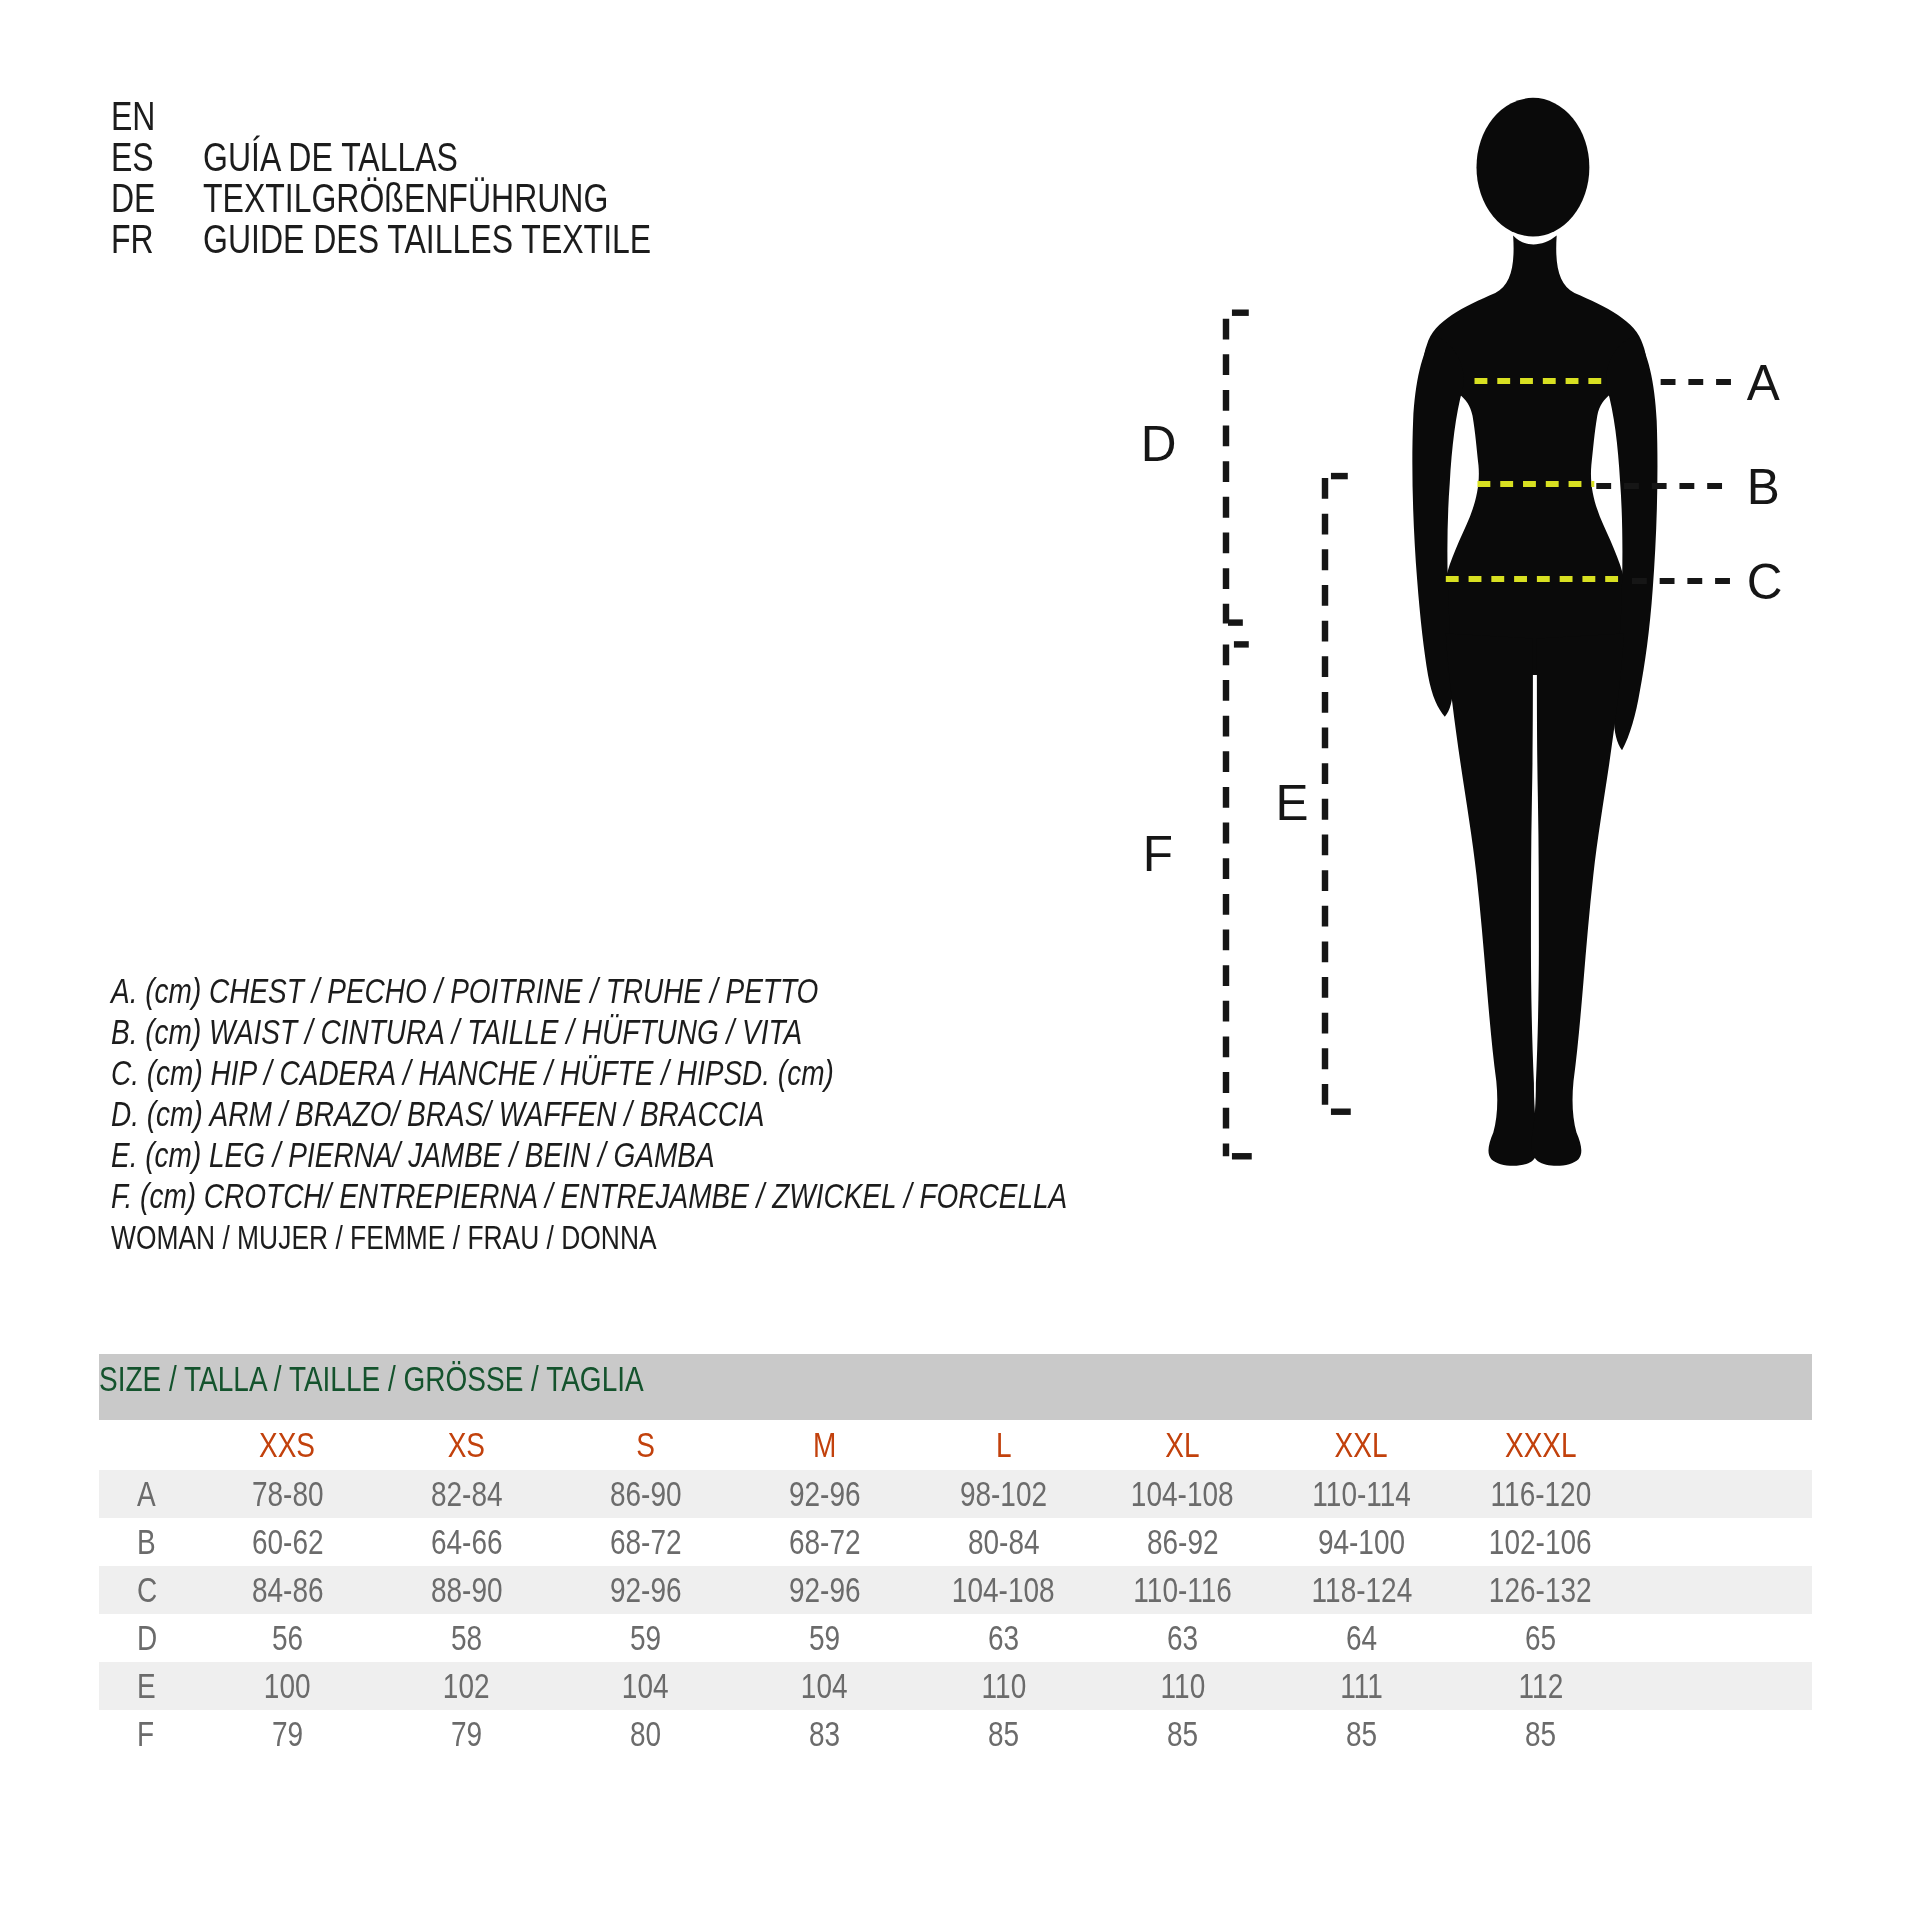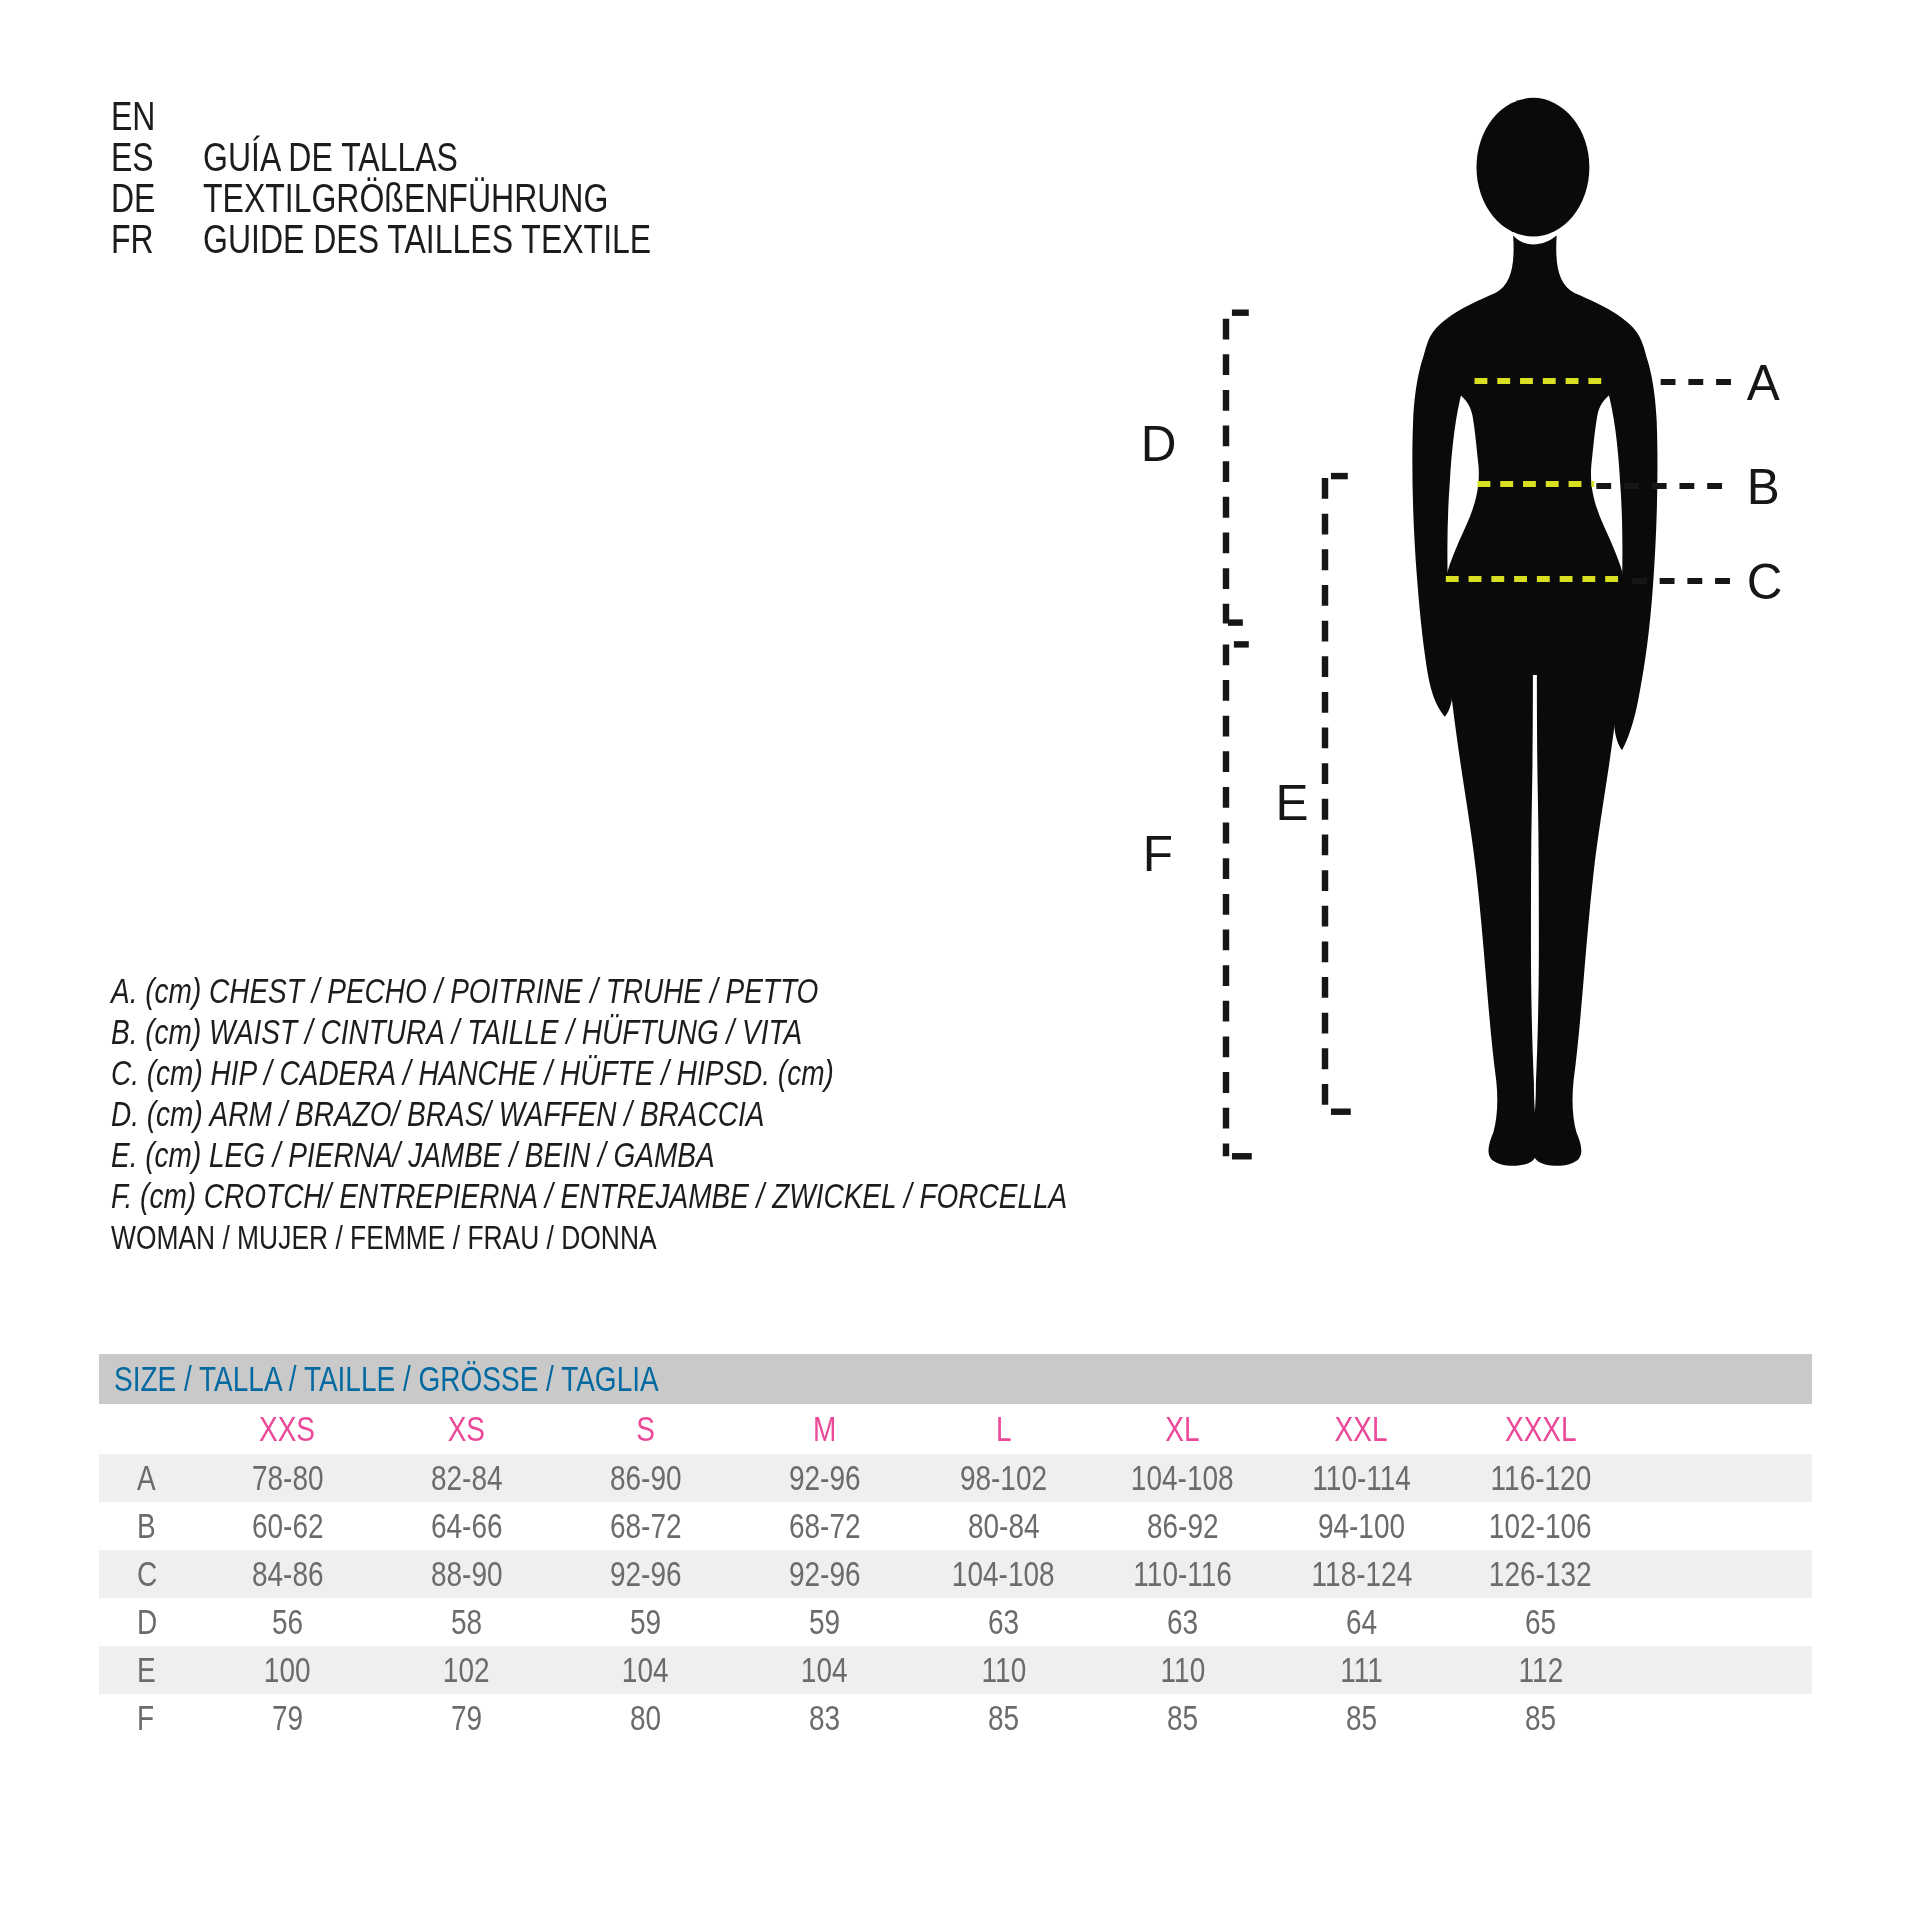--- a/index.html
+++ b/index.html
@@ -20,22 +20,22 @@
 
   
   .legend{position:absolute;left:111px;top:970px;font-style:italic;}
   .legend-row{height:41px;line-height:41px;font-size:35px;}
 
   
   .gender{position:absolute;left:111px;top:1217px;height:41px;line-height:41px;font-size:33px;}
 
   
   .size-table{position:absolute;left:99px;top:1354px;width:1713px;}
-  .bar{height:50px;line-height:50px;background:#c9c9c9;color:#0369a1;font-size:35px;padding-left:15px;box-sizing:border-box;}
-  .hrow{height:50px;display:flex;color:#ec4899;font-size:35px;}
+  .bar{height:66px;line-height:50px;background:#c9c9c9;color:#14532d;font-size:35px;padding-left:0;box-sizing:border-box;}
+  .hrow{height:50px;display:flex;color:#c2410c;font-size:35px;}
   .hrow .cell{line-height:50px;}
   .trow{height:48px;display:flex;color:#6b6b6b;font-size:35px;}
   .trow.stripe{background:#efefef;}
   .cell{width:179px;text-align:center;line-height:48px;}
   .labelcell{width:99px;text-align:left;padding-left:38px;box-sizing:border-box;line-height:48px;}
   .hrow .labelcell{line-height:50px;}
 
   
   .diagram{position:absolute;left:1109px;top:84px;}
   .marker-letter{font-size:50px;fill:#161616;font-family:"Liberation Sans","DejaVu Sans",sans-serif;}

